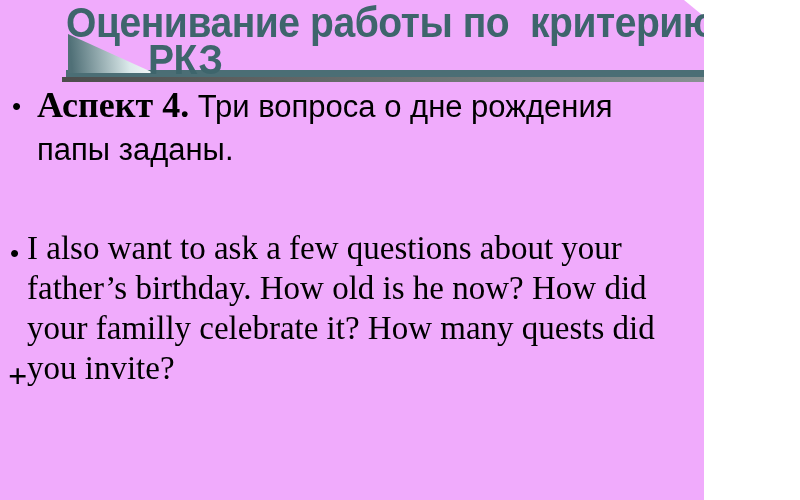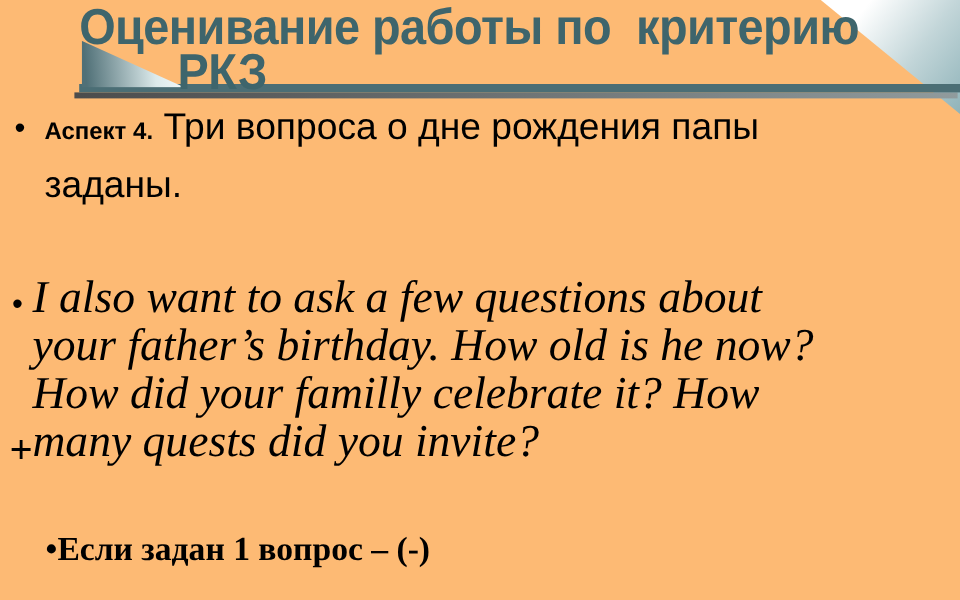--- a/index.html
+++ b/index.html
@@ -1,16 +1,16 @@
 <!DOCTYPE html>
 <html><head>
 <meta charset="utf-8">
 <style>
   html,body{margin:0;padding:0;background:#fff;}
-  .slide{position:relative;width:800px;height:500px;background:#fdba74;overflow:hidden;
+  .slide{position:relative;width:704px;height:500px;background:#f0abfc;overflow:hidden;
          font-family:"Liberation Serif",serif;color:#000;}
 
   
   .deco-tr{position:absolute;left:684px;top:0;width:116px;height:95px;
            -webkit-clip-path:polygon(0 0,100% 0,100% 100%);clip-path:polygon(0 0,100% 0,100% 100%);
            background:linear-gradient(128deg,#ffffff 22%,#c3d6d9 60%,#8fb3b9 100%);}
   .bar-shadow{position:absolute;left:62px;top:77px;width:736px;height:5px;
            background:linear-gradient(90deg,#4c4c4c,#909b9d);}
   .bar{position:absolute;left:66px;top:70px;width:734px;height:7px;background:#4b6e75;}
   .deco-left{position:absolute;left:68px;top:34px;width:86px;height:39px;
@@ -22,30 +22,30 @@
            font-weight:bold;font-size:42px;line-height:1;color:#3e656c;
            transform:scaleX(.93);transform-origin:left top;white-space:pre;letter-spacing:-0.5px;}
   .title-l1{left:66px;top:2px;}
   .title-l2{left:148px;top:39px;}
 
   
   .aspect{position:absolute;left:12px;top:84px;width:650px;}
   .aspect .bullet{position:absolute;left:0;top:7px;font-size:26px;font-family:"Liberation Sans",sans-serif;}
   .aspect-text{margin:0;padding-left:25px;font-family:"Liberation Sans",sans-serif;
            font-size:31px;line-height:43px;}
-  .aspect-label{font-family:Liberation Sans, sans-serif;font-weight:bold;font-size:20px;}
+  .aspect-label{font-family:Liberation Serif, serif;font-weight:bold;font-size:36px;}
 
   
   .paren{position:absolute;left:33px;top:181px;margin:0;font-size:26px;line-height:32px;white-space:pre;}
   .paren b{font-weight:bold;}
 
   
   .example{position:absolute;left:10px;top:228px;width:700px;}
   .example .bullet{position:absolute;left:0;top:10px;font-size:26px;font-family:"Liberation Sans",sans-serif;font-style:normal;}
-  .example-text{margin:0;padding-left:17px;font-style:italic;font-size:38px;line-height:40px;}
+  .example-text{margin:0;padding-left:17px;font-size:33px;line-height:40px;}
 
   
   .plus{position:absolute;left:8px;top:356px;margin:0;font-weight:bold;font-size:34px;line-height:40px;}
   .crit{position:absolute;margin:0;font-weight:bold;font-size:28px;line-height:34px;white-space:pre;}
   .crit1{left:38px;top:398px;}
   .crit2{left:38px;top:442px;}
 </style>
 </head>
 <body>
 
@@ -66,15 +66,14 @@
 
 
   <div class="example">
     <span class="bullet">•</span>
     <p class="example-text">I also want to ask a few questions about your father’s birthday. How old is he now? How did your familly celebrate it? How many quests did you invite?</p>
   </div>
 
   <p class="plus">+</p>
 
 
-  <p class="crit crit2"><span>•</span><span>Если задан 1 вопрос – (-)</span></p>
 
 </div>
 
 </body></html>

